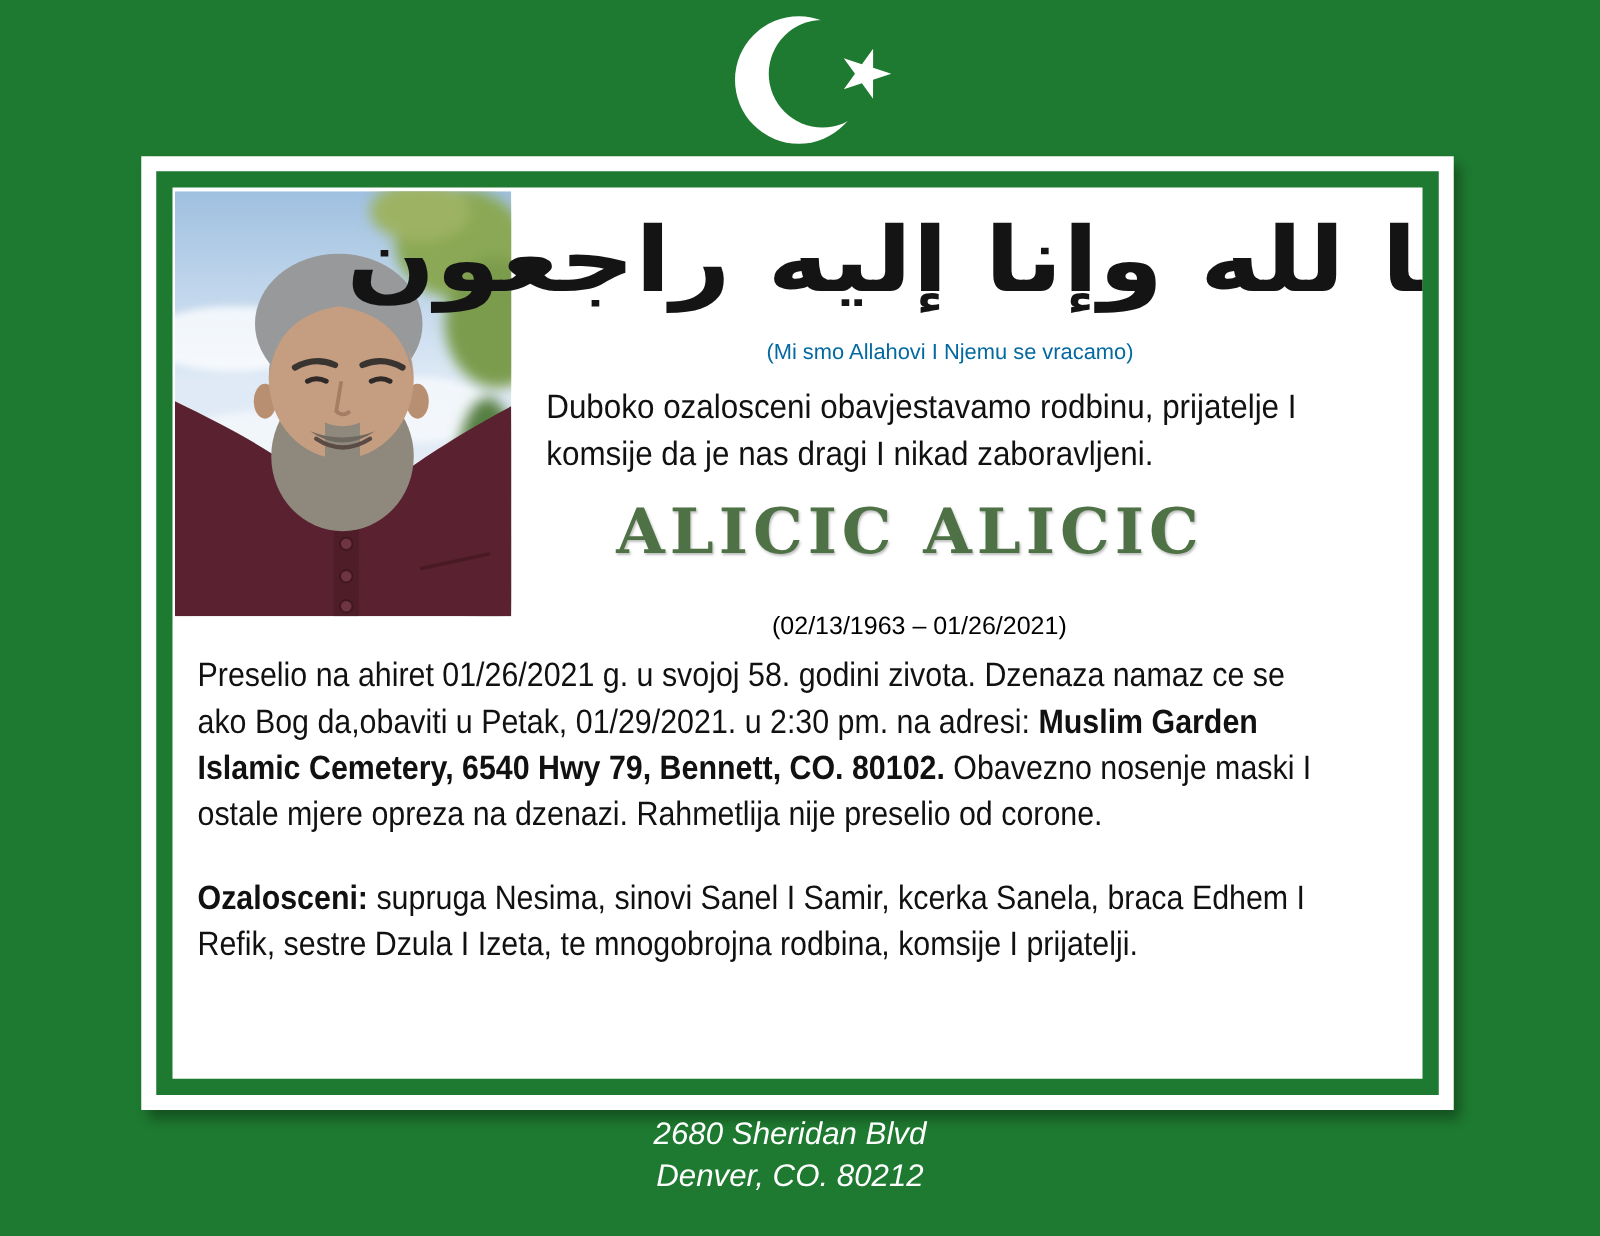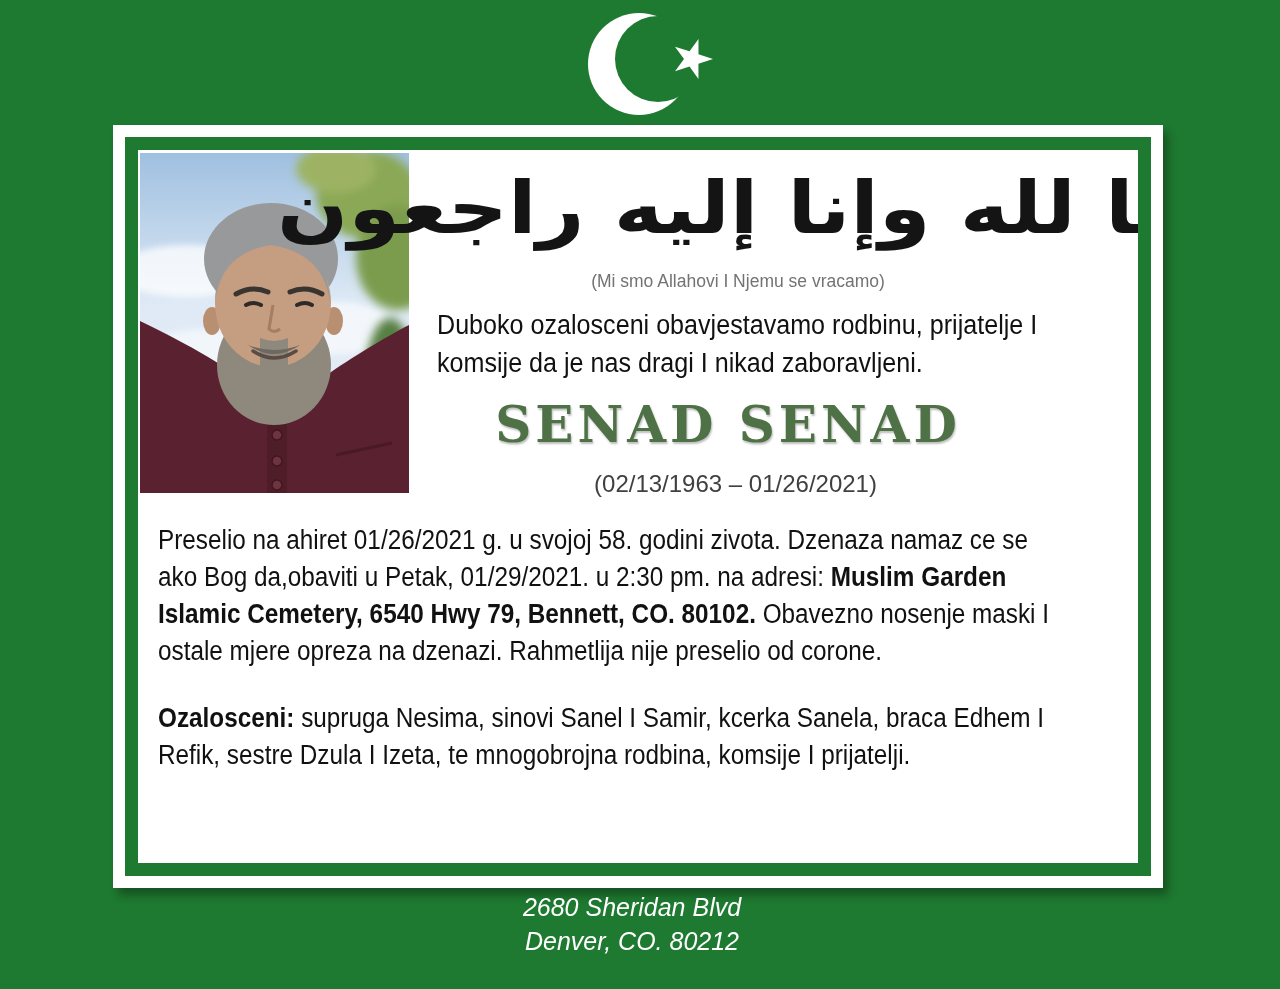--- a/index.html
+++ b/index.html
@@ -27,40 +27,40 @@
 
   .arabic {
     position: absolute; left: 270px; top: 2px; width: 730px;
     text-align: center; line-height: 112px;
     font-family: "DejaVu Sans", sans-serif;
     font-weight: bold; font-size: 72px; color: #141414;
     transform: scaleX(1.16); transform-origin: 50% 50%;
     white-space: nowrap;
   }
   .arabic-sub {
-    position: absolute; left: 260px; top: 121px; width: 730px;
+    position: absolute; left: 282px; top: 121px; width: 730px;
     padding-right: 50px; text-align: center;
-    font-size: 17.5px; color: #737373;
+    font-size: 17.5px; color: #0369a1;
   }
   .intro {
     position: absolute; left: 299px; top: 156px;
     font-size: 27px; line-height: 38px; color: #111;
     transform: scaleX(0.93); transform-origin: 0 0; white-space: nowrap;
   }
   .name {
     position: absolute; left: 270px; top: 245px; width: 640px;
     text-align: center;
     font-family: "DejaVu Serif", serif; font-weight: bold;
     font-size: 50px; letter-spacing: 4px; color: #4e7245;
     text-shadow: 1px 2px 2px rgba(110,110,110,0.45), -1px -1px 0 rgba(255,255,255,0.6);
     white-space: nowrap;
   }
   .dates {
-    position: absolute; left: 270px; top: 320px; width: 655px;
-    text-align: center; font-size: 24px; color: #404040; white-space: nowrap;
+    position: absolute; left: 270px; top: 340px; width: 655px;
+    text-align: center; font-size: 20px; color: #000000; white-space: nowrap;
   }
   .body-text, .mourners {
     position: absolute; left: 20px;
     font-size: 27px; line-height: 37px; color: #111;
     transform: scaleX(0.90); transform-origin: 0 0;
   }
   .body-text { top: 372px; }
   .mourners { top: 550px; }
   .line { white-space: nowrap; }
   .b { font-weight: bold; }
@@ -140,21 +140,21 @@
         </svg>
 
         <div class="arabic" dir="rtl">إنا لله وإنا إليه راجعون</div>
         <div class="arabic-sub">(Mi smo Allahovi I Njemu se vracamo)</div>
 
         <div class="intro">
           <div class="line">Duboko ozalosceni obavjestavamo rodbinu, prijatelje I</div>
           <div class="line">komsije da je nas dragi I nikad zaboravljeni.</div>
         </div>
 
-        <div class="name">SENAD SENAD</div>
+        <div class="name">ALICIC ALICIC</div>
         <div class="dates">(02/13/1963 – 01/26/2021)</div>
 
         <div class="body-text">
           <div class="line"><span>Preselio na ahiret 01/26/2021 g. u svojoj 58. godini zivota. Dzenaza namaz ce se</span></div>
           <div class="line"><span>ako Bog da,obaviti u Petak, 01/29/2021. u 2:30 pm. na adresi: </span><span class="b">Muslim Garden</span></div>
           <div class="line"><span class="b">Islamic Cemetery, 6540 Hwy 79, Bennett, CO. 80102.</span><span> Obavezno nosenje maski I</span></div>
           <div class="line"><span>ostale mjere opreza  na dzenazi. Rahmetlija nije preselio od corone.</span></div>
         </div>
 
         <div class="mourners">

